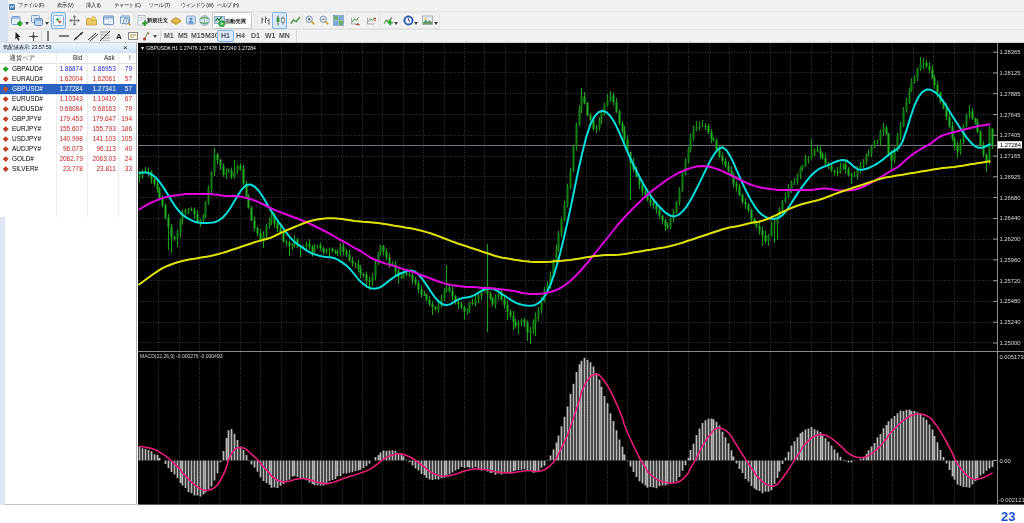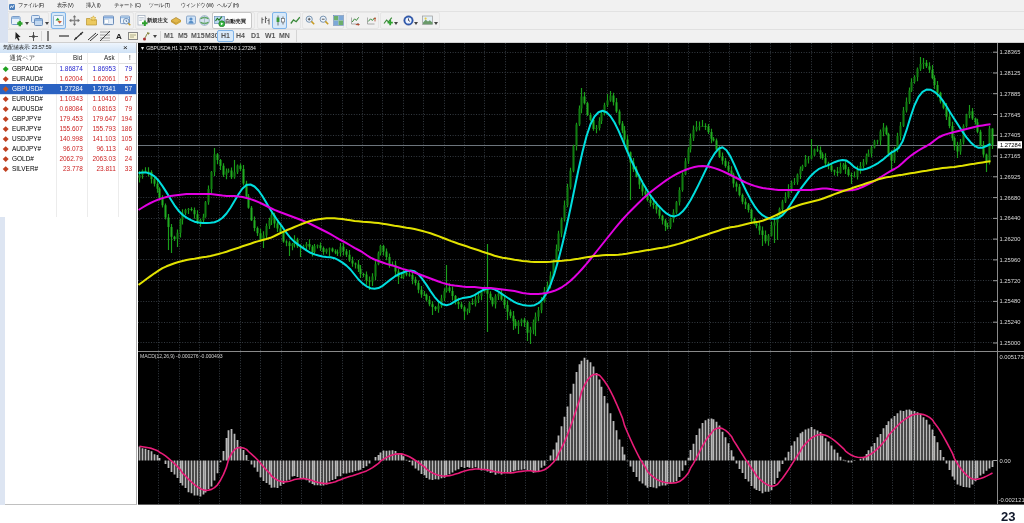--- a/index.html
+++ b/index.html
@@ -32,21 +32,21 @@
 .mwrow { position:absolute; left:0; width:227px; height:16.6px; font-size:10.8px; line-height:16.6px; white-space:nowrap; transform:scale(0.6); transform-origin:0 0;}
 .mwrow .sym { position:absolute; left:20px; color:#000; }
 .mwrow .bid { position:absolute; right:89px; }
 .mwrow .ask { position:absolute; right:34px; }
 .mwrow .spr { position:absolute; right:7px; }
 .dia { position:absolute; left:6px; top:5px; width:7px; height:7px; transform:rotate(45deg); }
 .up  { color:#2222cc; } .dn { color:#cc2222; }
 .colsep { position:absolute; top:10px; width:1px; height:164px; background:#ececec; }
 #mwedge { position:absolute; left:0; top:174px; width:5px; height:288px; background:#dde5f2; }
 
-#b23 { position:absolute; left:1001px; top:509px; font-size:13px; font-weight:bold; color:#0f172a;}
+#b23 { position:absolute; left:1001px; top:509px; font-size:13px; font-weight:bold; color:#1d4ed8;}
 .btn { position:absolute; border:1px solid #c7c7c7; background:#fdfdfd; border-radius:2px; }
 .pressed { background:#d8e9f9; border:1px solid #7eb4ea; border-radius:2px; }
 </style>
 </head>
 <body>
 <div id="page">
   <div id="lstrip"></div>
 
   <div id="menubar">
     <svg class="ico" style="left:1px;top:3.5px" width="6" height="6" viewBox="0 0 10 10">

